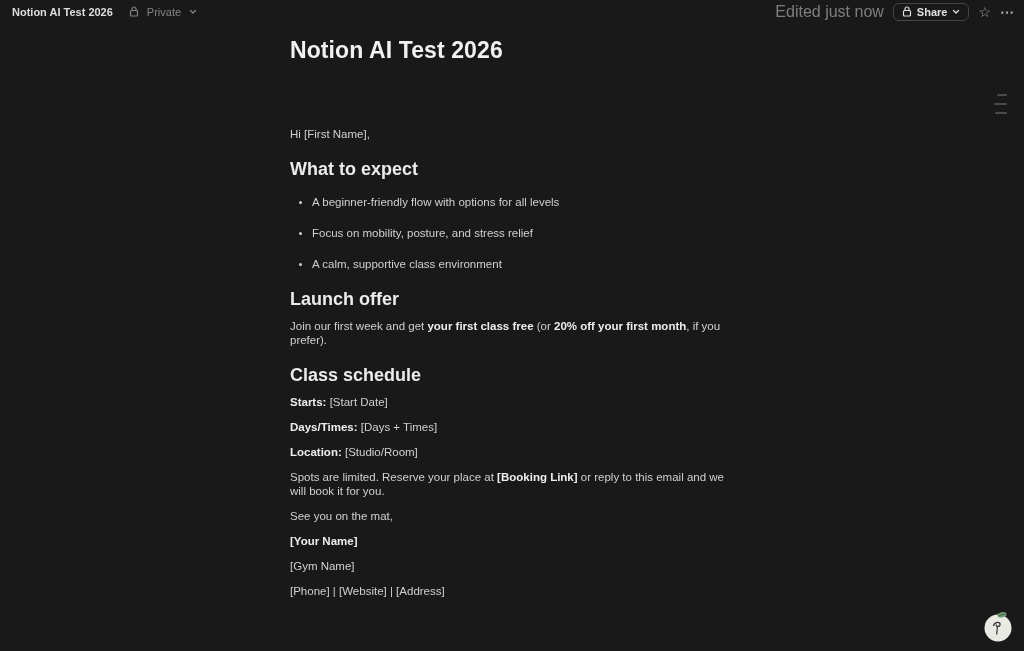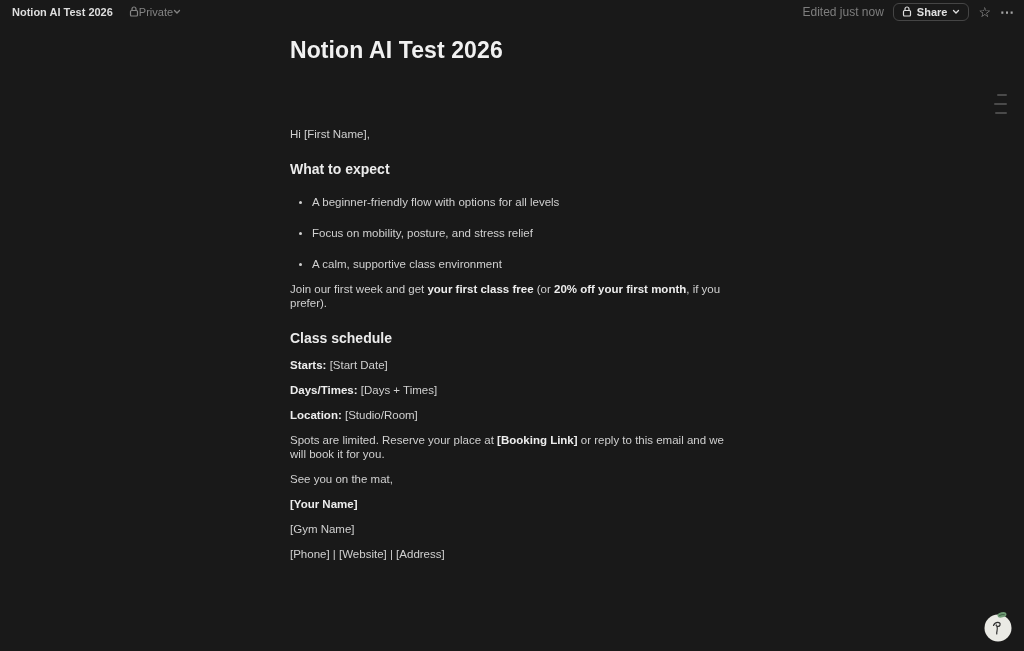--- a/index.html
+++ b/index.html
@@ -19,26 +19,26 @@
     display: flex; align-items: center; justify-content: space-between;
     padding: 0 9px 0 8px;
     font-size: 11px;
   }
   .topbar-left { display: flex; align-items: center; }
   .breadcrumb {
     color: #dedede; font-weight: 600; font-size: 11px;
     padding: 2px 4px; border-radius: 4px; cursor: pointer;
   }
   .privacy {
-    display: inline-flex; align-items: center; gap: 0;
+    display: inline-flex; align-items: center; gap: 8px;
     color: #848484; margin-left: 8px; padding: 2px 4px;
     border-radius: 4px; cursor: pointer;
   }
   .topbar-right { display: flex; align-items: center; gap: 9px; }
-  .edited { color: #7e7e7e; font-size: 12px; }
+  .edited { color: #7e7e7e; font-size: 16px; }
   .share-btn {
     display: inline-flex; align-items: center; gap: 5px;
     background: transparent;
     border: 1px solid #454545; border-radius: 6px;
     padding: 2px 8px;
     color: #e0e0e0; font-size: 11px; font-weight: 600;
     font-family: "Liberation Sans", sans-serif;
     cursor: pointer;
     justify-content: flex-end;
   }
@@ -76,21 +76,21 @@
     cursor: text;
   }
   .doc { margin-top: 63px; }
   .doc p {
     margin: 11px 0 0 0;
     font-size: 11.5px; line-height: 14px;
     color: #d0d0d0; cursor: text;
   }
   .doc h3 {
     margin: 19px 0 0 0;
-    font-size: 14px; line-height: 18px;
+    font-size: 18px; line-height: 18px;
     font-weight: 700; color: #ebebeb; cursor: text;
   }
   .doc ul {
     margin: 8px 0 0 0; padding-left: 22px;
   }
   .doc li {
     margin: 17px 0 5px 0;
     font-size: 11.5px; line-height: 14px;
     color: #d0d0d0; cursor: text;
   }
@@ -159,20 +159,21 @@
     <p>Hi [First Name],</p>
 
 
     <h3>What to expect</h3>
     <ul>
       <li>A beginner-friendly flow with options for all levels</li>
       <li>Focus on mobility, posture, and stress relief</li>
       <li>A calm, supportive class environment</li>
     </ul>
 
+    <h3>Launch offer</h3>
     <p><span>Join our first week and get </span><strong>your first class free</strong><span> (or </span><strong>20% off your first month</strong><span>, if you prefer).</span></p>
 
     <h3>Class schedule</h3>
     <p><strong>Starts:</strong><span> [Start Date]</span></p>
     <p><strong>Days/Times:</strong><span> [Days + Times]</span></p>
     <p><strong>Location:</strong><span> [Studio/Room]</span></p>
 
     <p><span>Spots are limited. Reserve your place at </span><strong>[Booking Link]</strong><span> or reply to this email and we will book it for you.</span></p>
 
     <p>See you on the mat,</p>

